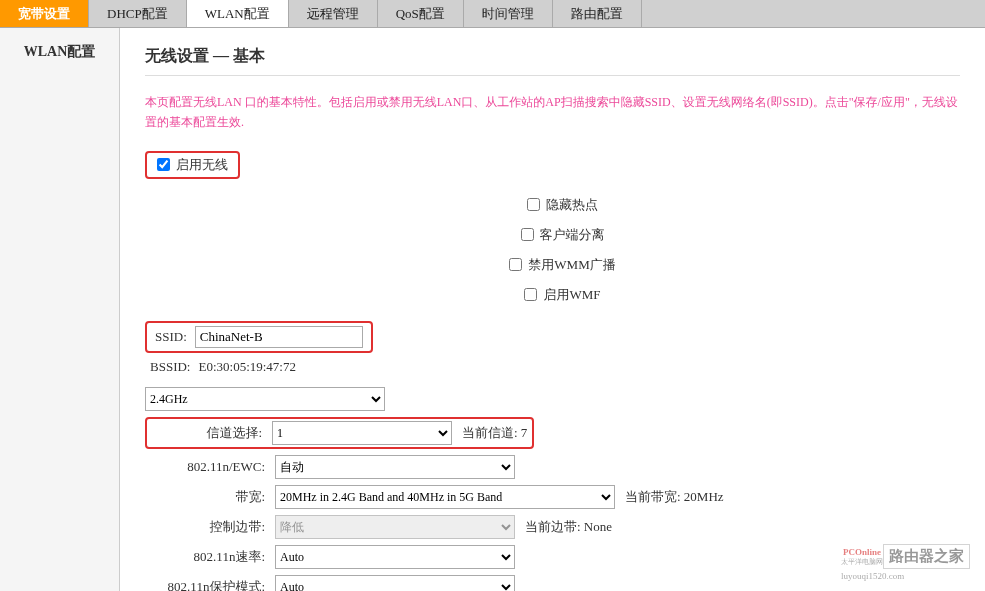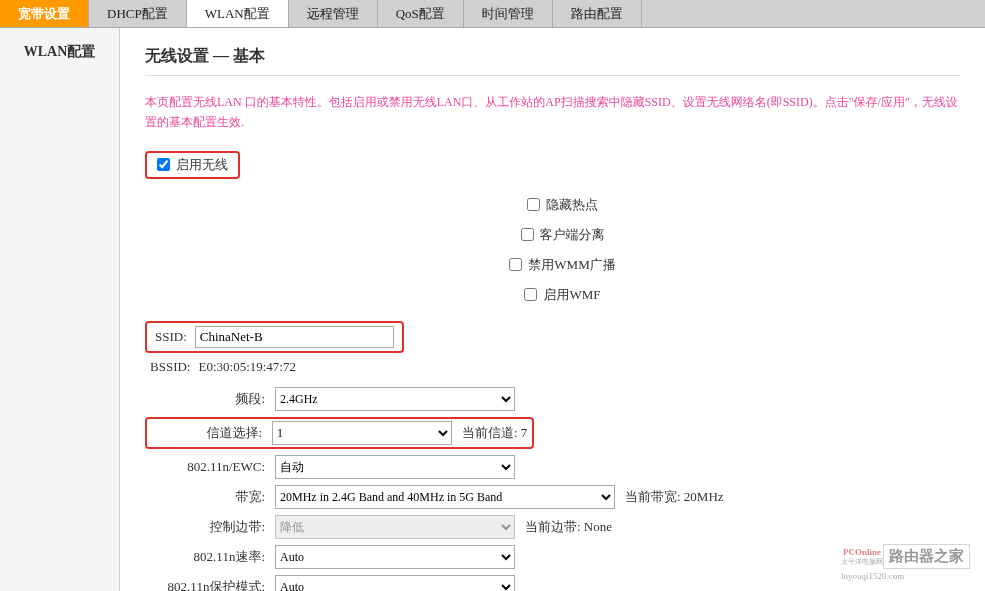--- a/index.html
+++ b/index.html
@@ -97,21 +97,21 @@
       color: #333;
       font-size: 13px;
     }
     .ssid-label {
       color: #333;
       font-size: 13px;
       margin-right: 8px;
       white-space: nowrap;
     }
     .ssid-input {
-      width: 199px;
+      width: 168px;
       height: 22px;
       border: 1px solid #aaa;
       padding: 2px 4px;
       font-size: 13px;
       font-family: inherit;
     }
 
     
     .form-select {
       width: 240px;
@@ -227,21 +227,20 @@
         <input type="text" class="ssid-input" value="ChinaNet-B" style="">
       </label>
     </div>
 
     <div style="display:flex; align-items:center; margin-bottom:12px; margin-left:5px;">
       <span style="color:#333; font-size:13px; margin-right:8px;">BSSID:</span>
       <span style="color:#333; font-size:13px;">E0:30:05:19:47:72</span>
     </div>
 
     <div class="full-form-row">
-      <span class="full-form-label">频段:</span>
       <select class="form-select">
         <option>2.4GHz</option>
         <option>5GHz</option>
       </select>
     </div>
 
     <div style="display:flex; align-items:flex-end; margin-bottom:6px;">
       <div style="border:2px solid #e03030; border-radius:4px; padding:2px 5px; display:inline-flex; align-items:center;">
         <span style="width:120px; color:#333; font-size:13px; text-align:right; padding-right:10px; display:inline-block; flex-shrink:0;">信道选择:</span>
         <select class="form-select" style="width:180px;">

